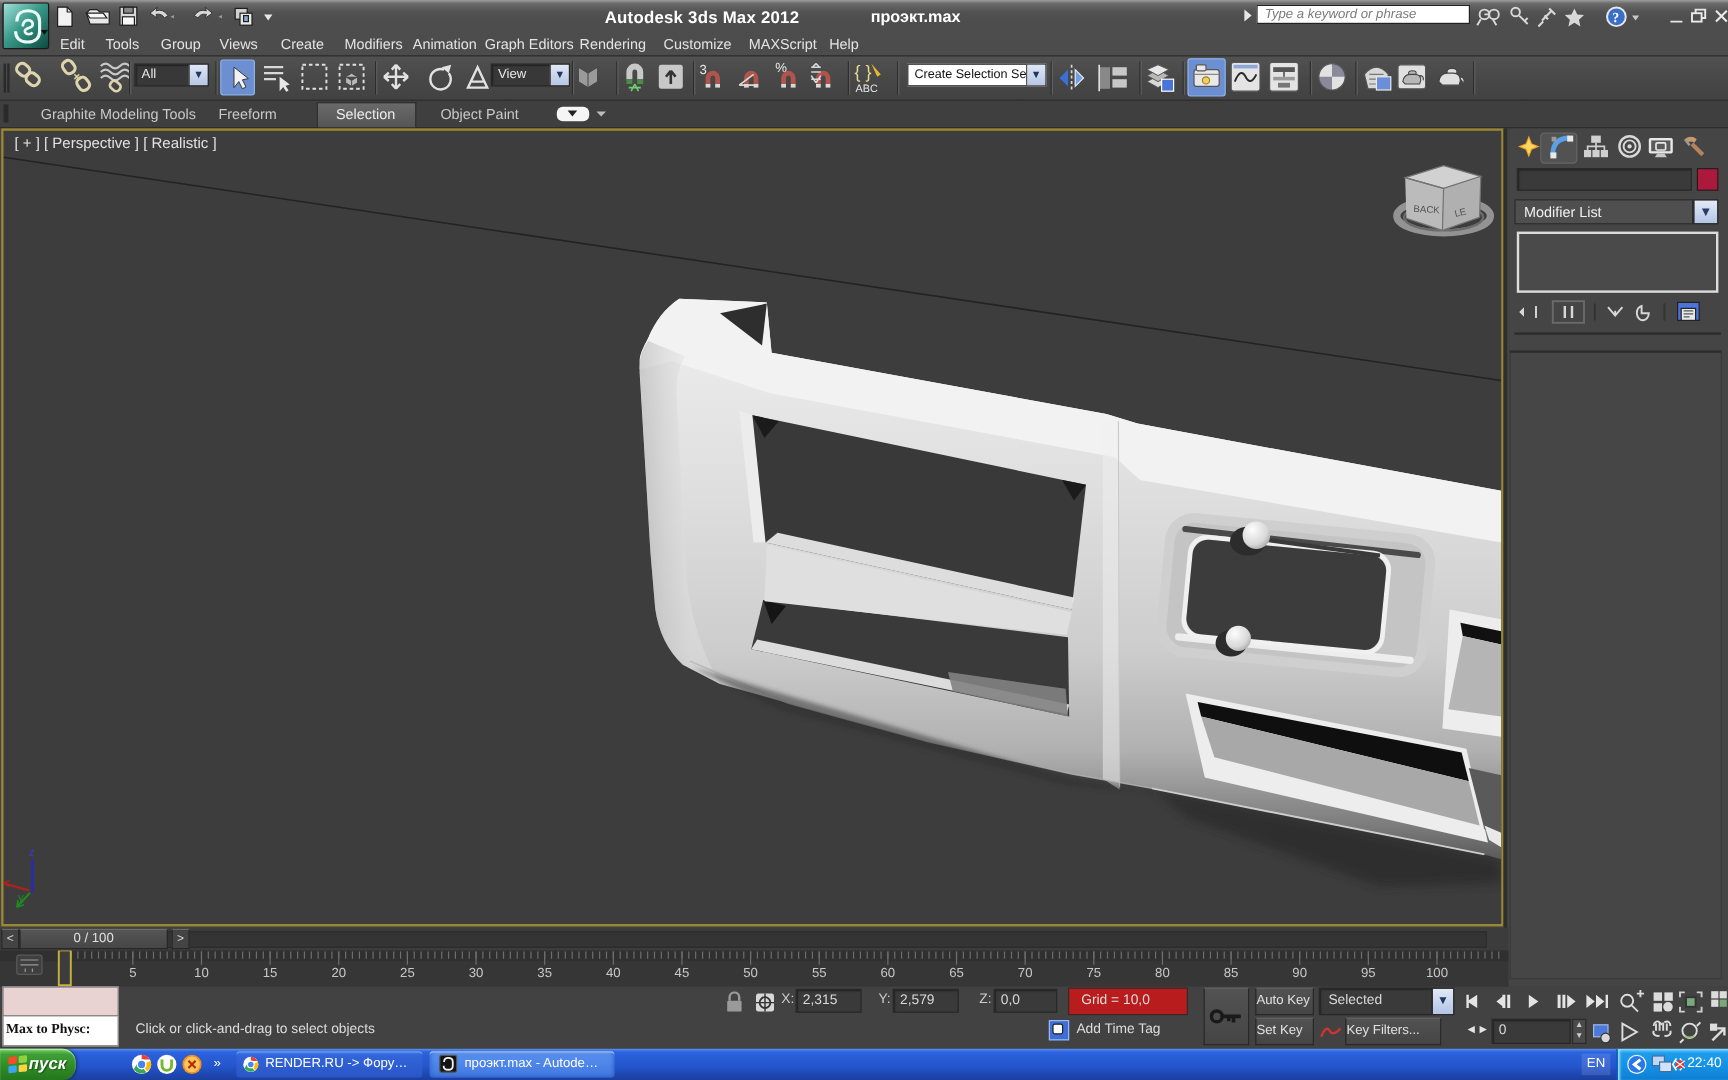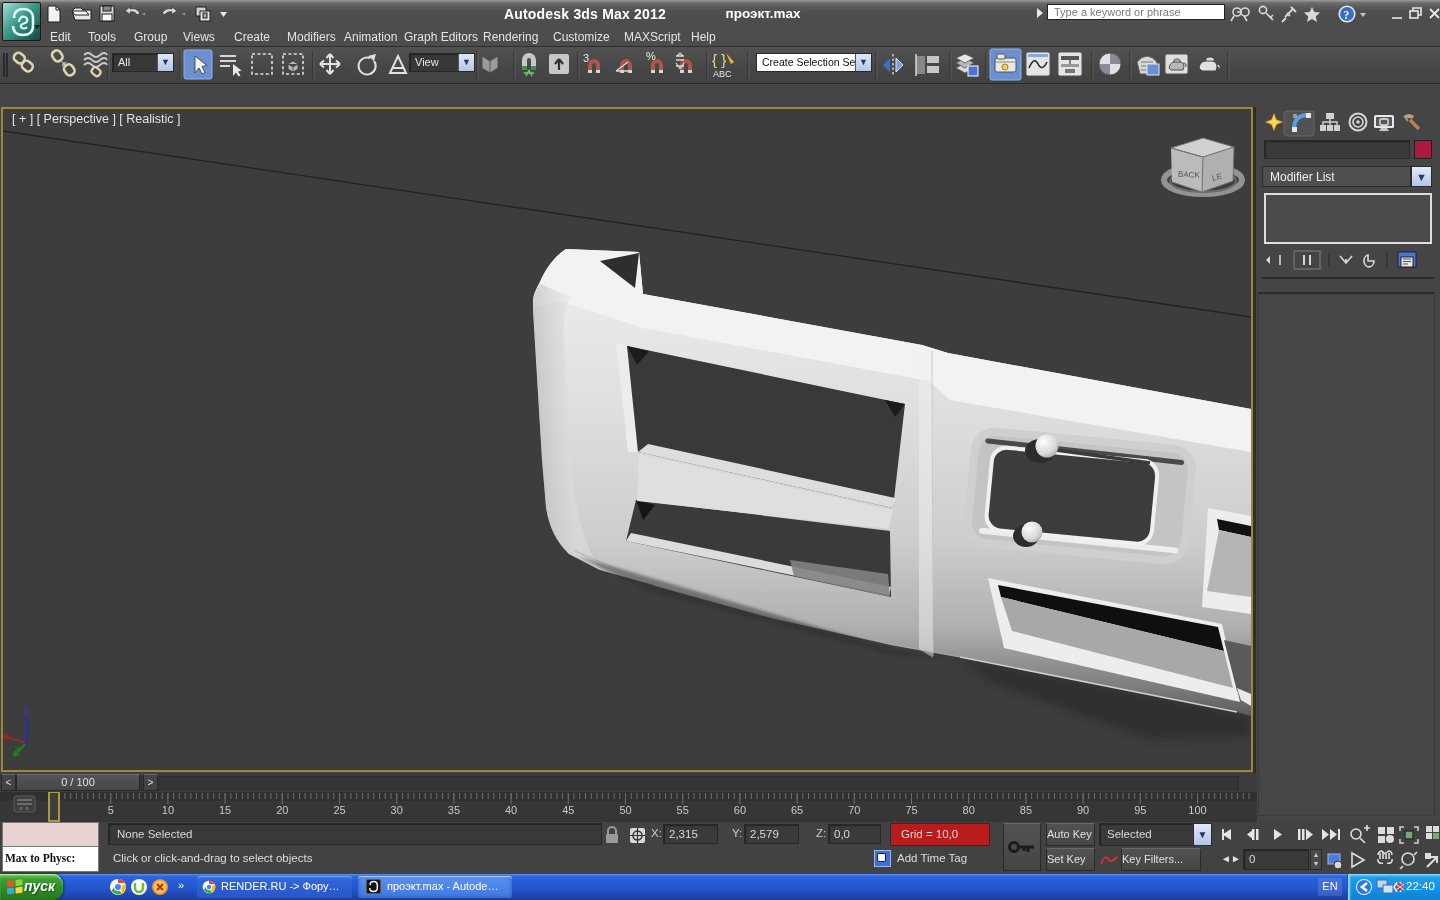--- a/index.html
+++ b/index.html
@@ -3,21 +3,21 @@
 <style>
 *{margin:0;padding:0;box-sizing:border-box}
 html,body{width:1440px;height:900px;overflow:hidden;background:#454545;font-family:"Liberation Sans",sans-serif}
 .abs{position:absolute}
 #stage{position:relative;width:1316px;height:900px}
 
 #titlebar{left:0;top:0;width:1440px;height:46px;background:linear-gradient(180deg,#9d9d9d 0,#6a6a6a 3px,#525252 10px,#4d4d4d 18px,#4c4c4c 100%)}
 #logo{left:2px;top:2px;width:39px;height:39px;background:linear-gradient(135deg,#9fe2d8 0,#3b9a8a 45%,#0c4a40 100%);border:1px solid #1a1a1a;border-radius:2px}
 #title{left:435px;top:6px;width:300px;text-align:center;color:#fff;font-weight:bold;font-size:14px;letter-spacing:.2px}
 #fname{left:698px;top:6px;width:130px;text-align:center;color:#fff;font-weight:bold;font-size:13.5px}
-#searchbox{left:1047px;top:4px;width:178px;height:16px;background:#fff;border:1px solid #222;color:#7a7a7a;font-size:11px;padding:1px 0 0 6px}
+#searchbox{left:1047px;top:4px;width:178px;height:16px;background:#fff;border:1px solid #222;color:#7a7a7a;font-style:italic;font-size:11px;padding:1px 0 0 6px}
 #menubar{left:0;top:27px;width:1440px;height:19px;color:#e4e4e4;font-size:12px}
 #menubar span{position:absolute;top:3px}
 
 #toolbar{left:0;top:46px;width:1440px;height:38px;background:linear-gradient(180deg,#515151 0,#484848 50%,#424242 100%);border-top:1px solid #2e2e2e;border-bottom:1px solid #2a2a2a}
 .combo{position:absolute;height:19px;background:#383838;border:1px solid #292929;box-shadow:inset 1px 1px 1px #222;color:#e8e8e8;font-size:11px;padding:2px 0 0 5px}
 .combo .btn{position:absolute;right:0;top:0;width:16px;height:17px;background:linear-gradient(180deg,#dfe8f6 0,#b6c6e4 100%);border-left:1px solid #555;color:#23365e;font-size:9px;text-align:center;line-height:16px}
 .combo.white{background:#fff;color:#111;box-shadow:none}
 
 #ribbon{left:0;top:84px;width:1440px;height:23px;background:#3f3f3f;border-bottom:1px solid #2a2a2a;color:#c9c9c9;font-size:12px}
 #ribbon span{position:absolute;top:4px}
@@ -115,20 +115,31 @@
       <span style="left:234px">Create</span>
       <span style="left:287px">Modifiers</span>
       <span style="left:344px">Animation</span>
       <span style="left:404px">Graph Editors</span>
       <span style="left:483px">Rendering</span>
       <span style="left:553px">Customize</span>
       <span style="left:624px">MAXScript</span>
       <span style="left:691px">Help</span>
 </div>
 <div class="abs" id="toolbar"></div>
+<div class="abs" id="ribbon">
+      <div class="abs" style="left:3px;top:3px;width:2px;height:15px;border-left:2px solid #2a2a2a;border-right:2px solid #2a2a2a"></div>
+<span style="left:34px">Graphite Modeling Tools</span>
+<span style="left:182px">Freeform</span>
+<div class="abs" id="seltab"></div>
+<span style="left:280px;color:#eee">Selection</span>
+<span style="left:367px">Object Paint</span>
+<div class="abs" style="left:464px;top:5px;width:27px;height:12px;background:#f5f5f5;border-radius:5px"></div>
+<div class="abs" style="left:473px;top:8px;width:0;height:0;border-left:4px solid transparent;border-right:4px solid transparent;border-top:5px solid #222"></div>
+<div class="abs" style="left:497px;top:9px;width:0;height:0;border-left:4px solid transparent;border-right:4px solid transparent;border-top:4px solid #bbb"></div>
+</div>
 <div class="abs" id="vpborder"></div>
 <div class="abs" id="vplabel">[ + ] [ Perspective ] [ Realistic ]</div>
 <svg class="abs" style="left:3px;top:109px" width="1248" height="661" viewBox="3 109 1248 661">
 <defs>
 <linearGradient id="bodyg" x1="0" y1="250" x2="0" y2="720" gradientUnits="userSpaceOnUse">
  <stop offset="0" stop-color="#efefef"></stop>
           <stop offset="0.35" stop-color="#dedede"></stop>
  <stop offset="0.62" stop-color="#cdcdcd"></stop>
           <stop offset="0.8" stop-color="#b0b0b0"></stop>
  <stop offset="0.93" stop-color="#7d7d7d"></stop>
@@ -708,21 +719,20 @@
         <text x="1197.5" y="22">100</text>
       </g>
 <rect x="14" y="4" width="21" height="16" rx="2" fill="#3f3f3f" stroke="#5a5a5a"></rect>
 <path d="M17 8 h15 M17 12 h15 M21 15 l0 3 m6 -3 l0 3" stroke="#999" stroke-width="1" fill="none"></path>
 <rect x="49" y="0" width="10" height="29" fill="#3d3d3d" stroke="#c6b23c" stroke-width="1.6"></rect>
 </svg>
 
 <div class="abs" id="statusbar"></div>
 <div class="abs" id="listener1"></div>
 <div class="abs" id="listener2">Max to Physc:</div>
-<div class="abs sfield" style="left:108px;top:823px;width:494px;height:22px;padding:4px 0 0 8px">None Selected</div>
 <div class="abs" style="left:113px;top:852px;color:#ddd;font-size:11.5px">Click or click-and-drag to select objects</div>
 <svg class="abs" style="left:604px;top:826px" width="48" height="18" viewBox="0 0 48 18">
 <rect x="2" y="8" width="12" height="9" rx="1" fill="#9a9a9a"></rect>
       <path d="M4 8 v-3 a4 4 0 0 1 8 0 v3" fill="none" stroke="#9a9a9a" stroke-width="2"></path>
 <rect x="26" y="2" width="15" height="15" rx="2" fill="#d8d8d8"></rect>
       <circle cx="33.5" cy="9.5" r="4.5" fill="none" stroke="#333" stroke-width="1.5"></circle>
       <path d="M33.5 2 v15 M26 9.5 h15" stroke="#333" stroke-width="1.2"></path>
 </svg>
 <div class="abs" style="left:651px;top:827px;color:#ccc;font-size:11.5px">X:</div>
 <div class="abs sfield" style="left:663px;top:824px;width:55px;height:20px;padding:3px 0 0 5px">2,315</div>

